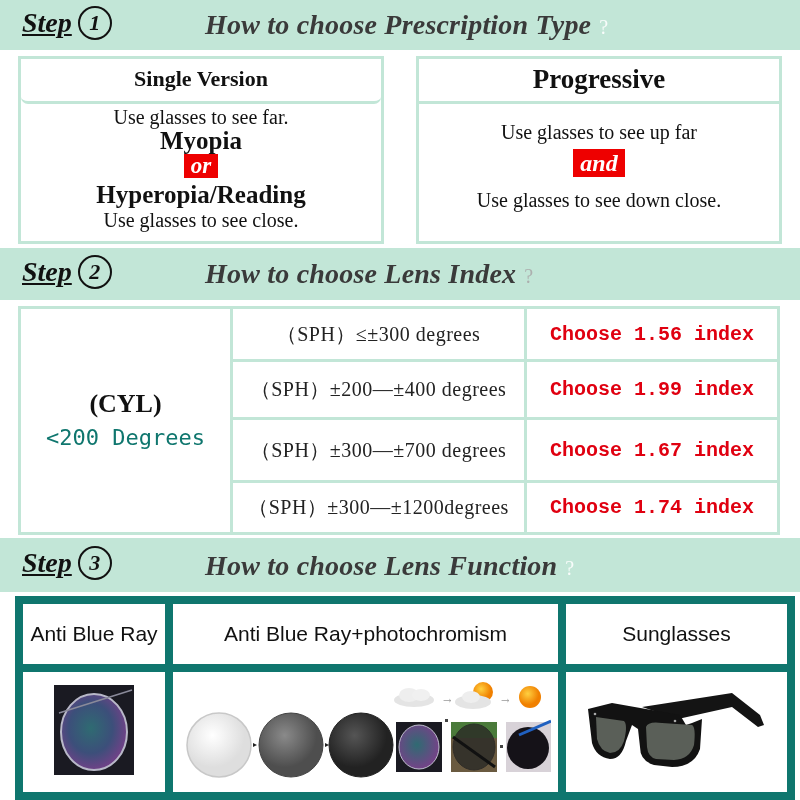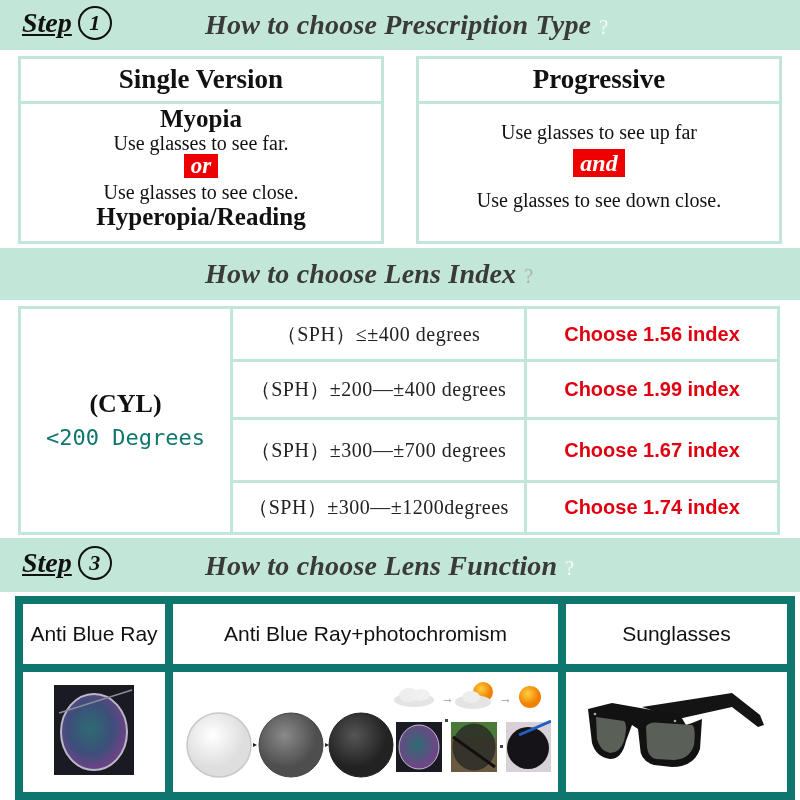--- a/index.html
+++ b/index.html
@@ -12,73 +12,76 @@
   .qmark.dark { color: #aaaaaa; }
 
   .box { position: absolute; border: 3px solid #c2e6d7; background: #fff; }
   .cell-head { border-bottom: 3px solid #c2e6d7; text-align: center; font-family: "Liberation Serif", serif; font-weight: bold; color: #111; }
   .serif { font-family: "Liberation Serif", serif; color: #111; }
   .red-tag { display: inline-block; background: #ee0000; color: #fff; font-family: "Liberation Serif", serif; font-style: italic; font-weight: bold; padding: 0 7px; }
 
   table.idx { position: absolute; border-collapse: collapse; left: 18px; top: 306px; width: 762px; height: 228px; }
   table.idx td { border: 3px solid #c2e6d7; }
   .sph { font-family: "Liberation Serif", serif; font-size: 20px; color: #222; text-align: center; white-space: nowrap; letter-spacing: 0.5px; }
-  .choose { font-family: Liberation Sans, sans-serif; font-weight: bold; font-size: 20px; color: #e00010; text-align: center; }
+  .choose { font-family: Liberation Mono, monospace; font-weight: bold; font-size: 20px; color: #e00010; text-align: center; }
   .cyl { text-align: center; }
 
   table.func { position: absolute; border-collapse: collapse; left: 15px; top: 596px; width: 780px; height: 204px; }
   table.func td { border: 8px solid #0f766e; text-align: center; vertical-align: middle; }
   .func-head { font-family: "Liberation Sans", sans-serif; font-size: 21px; color: #111; height: 68px; }
 </style>
 </head>
 <body>
 
 <div class="band" style="top:0;height:50px;">
   <div class="step-label" style="top:6px;">
     <span>Step</span><span class="step-num">1</span>
   </div>
   <div class="step-title" style="top:9px;">
     <span>How to choose Prescription Type</span><span class="qmark">?</span>
   </div>
 </div>
 
 <div class="box" style="left:18px;top:56px;width:366px;height:188px;">
-  <div class="cell-head" style="font-size:27px;height:45px;line-height:40px;">Single Version</div>
+  <div class="cell-head" style="font-size:22px;height:45px;line-height:40px;border-radius:7px;">Single Version</div>
   <div style="text-align:center;padding-top:2px;">
+    <div class="serif" style="font-size:20px;line-height:22px;">Use glasses to see far.</div>
     <div class="serif" style="font-weight:bold;font-size:25px;line-height:26px;">Myopia</div>
-    <div class="serif" style="font-size:20px;line-height:22px;">Use glasses to see far.</div>
     <div style="line-height:26px;"><span class="red-tag" style="font-size:23px;line-height:24px;">or</span></div>
+    <div class="serif" style="font-weight:bold;font-size:25px;line-height:28px;">Hyperopia/Reading</div>
     <div class="serif" style="font-size:20px;line-height:22px;">Use glasses to see close.</div>
-    <div class="serif" style="font-weight:bold;font-size:25px;line-height:28px;">Hyperopia/Reading</div>
   </div>
 </div>
 
 <div class="box" style="left:416px;top:56px;width:366px;height:188px;">
   <div class="cell-head" style="font-size:27px;height:45px;line-height:40px;">Progressive</div>
   <div style="text-align:center;padding-top:14px;">
     <div class="serif" style="font-size:20px;line-height:28px;">Use glasses to see up far</div>
     <div style="line-height:40px;"><span class="red-tag" style="font-size:24px;line-height:28px;">and</span></div>
     <div class="serif" style="font-size:20px;line-height:28px;">Use glasses to see down close.</div>
   </div>
 </div>
 
 <div class="band" style="top:248px;height:52px;">
+  <div class="step-label" style="top:7px;">
+    <span>Step</span><span class="step-num">2</span>
+  </div>
   <div class="step-title" style="top:10px;">
     <span>How to choose Lens Index</span><span class="qmark dark">?</span>
   </div>
 </div>
 
 <table class="idx">
   <tbody>
       <tr style="height:53px;">
     <td class="cyl" rowspan="4" style="width:212px;">
       <div class="serif" style="font-weight:bold;font-size:26px;line-height:34px;">(CYL)</div>
       <div style="font-family:'DejaVu Sans Mono',monospace;font-size:22px;line-height:34px;color:#0f766e;">&lt;200 Degrees</div>
     </td>
-    <td class="sph" style="width:294px;">（SPH）≤±400 degrees</td>
+    <td class="sph" style="width:294px;">（SPH）≤±300 degrees</td>
     <td class="choose">Choose 1.56 index</td>
   </tr>
   <tr style="height:58px;">
     <td class="sph">（SPH）±200—±400 degrees</td>
     <td class="choose">Choose 1.99 index</td>
   </tr>
   <tr style="height:63px;">
     <td class="sph">（SPH）±300—±700 degrees</td>
     <td class="choose">Choose 1.67 index</td>
   </tr>

